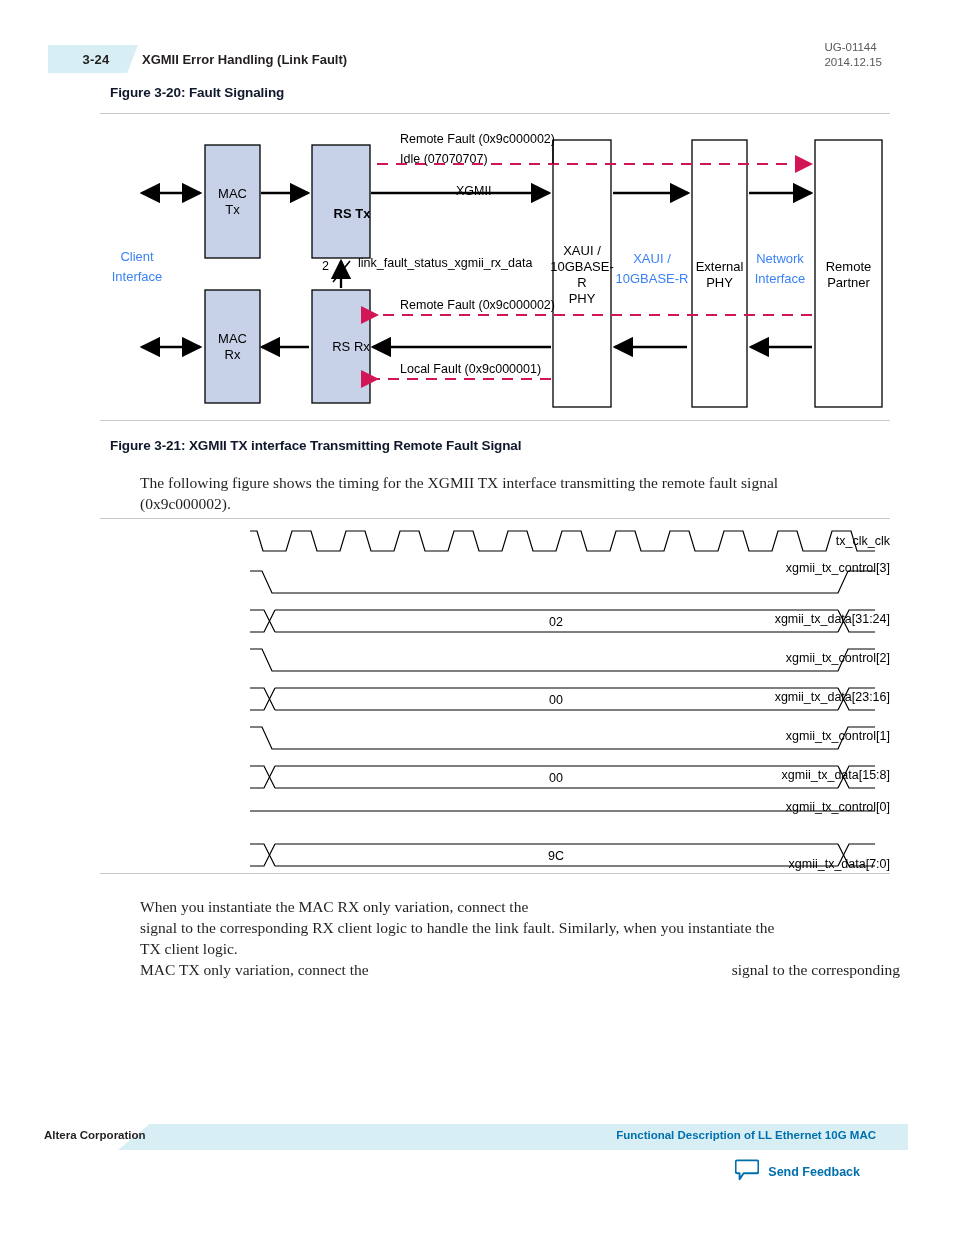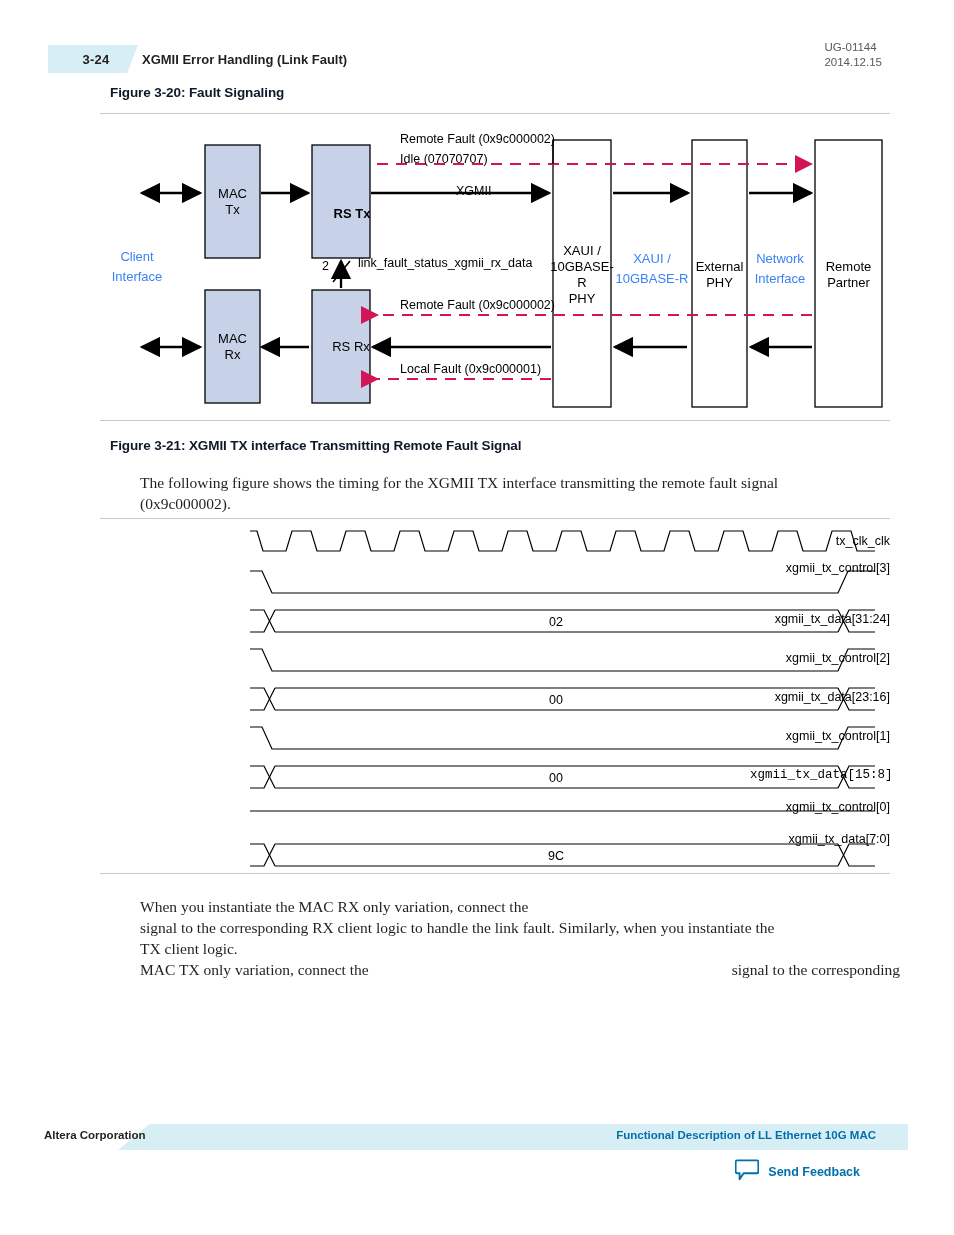--- a/index.html
+++ b/index.html
@@ -238,23 +238,23 @@
 <div class="hr-rule" style="left:100px; top:518px; width:790px;"></div>
 
 <div id="fig321wave">
   
   <div class="sig-label" style="top:13px;  width:140px;">tx_clk_clk</div>
   <div class="sig-label" style="top:40px;  width:140px;">xgmii_tx_control[3]</div>
   <div class="sig-label" style="top:91px;  width:140px;">xgmii_tx_data[31:24]</div>
   <div class="sig-label" style="top:130px; width:140px;">xgmii_tx_control[2]</div>
   <div class="sig-label" style="top:169px; width:140px;">xgmii_tx_data[23:16]</div>
   <div class="sig-label" style="top:208px; width:140px;">xgmii_tx_control[1]</div>
-  <div class="sig-label" style="top:247px; width:140px;font-family:Liberation Mono, monospace;">xgmii_tx_data[15:8]</div>
+  <div class="sig-label" style="top:247px; width:140px;">xgmii_tx_data[15:8]</div>
   <div class="sig-label" style="top:279px; width:140px;">xgmii_tx_control[0]</div>
-  <div class="sig-label" style="top:311px; width:140px;">xgmii_tx_data[7:0]</div>
+  <div class="sig-label" style="top:336px; width:140px;">xgmii_tx_data[7:0]</div>
 
   <svg width="790" height="350" viewBox="0 0 790 350">
     <g stroke="#000" stroke-width="1.2" fill="none" stroke-linejoin="miter">
 
       <path d="M150,10 L157,10 L163,30 L186,30 L192,10 L211,10
                L217,30 L240,30 L246,10 L265,10
                L271,30 L294,30 L300,10 L319,10
                L325,30 L348,30 L354,10 L373,10
                L379,30 L402,30 L408,10 L427,10
                L433,30 L456,30 L462,10 L481,10

